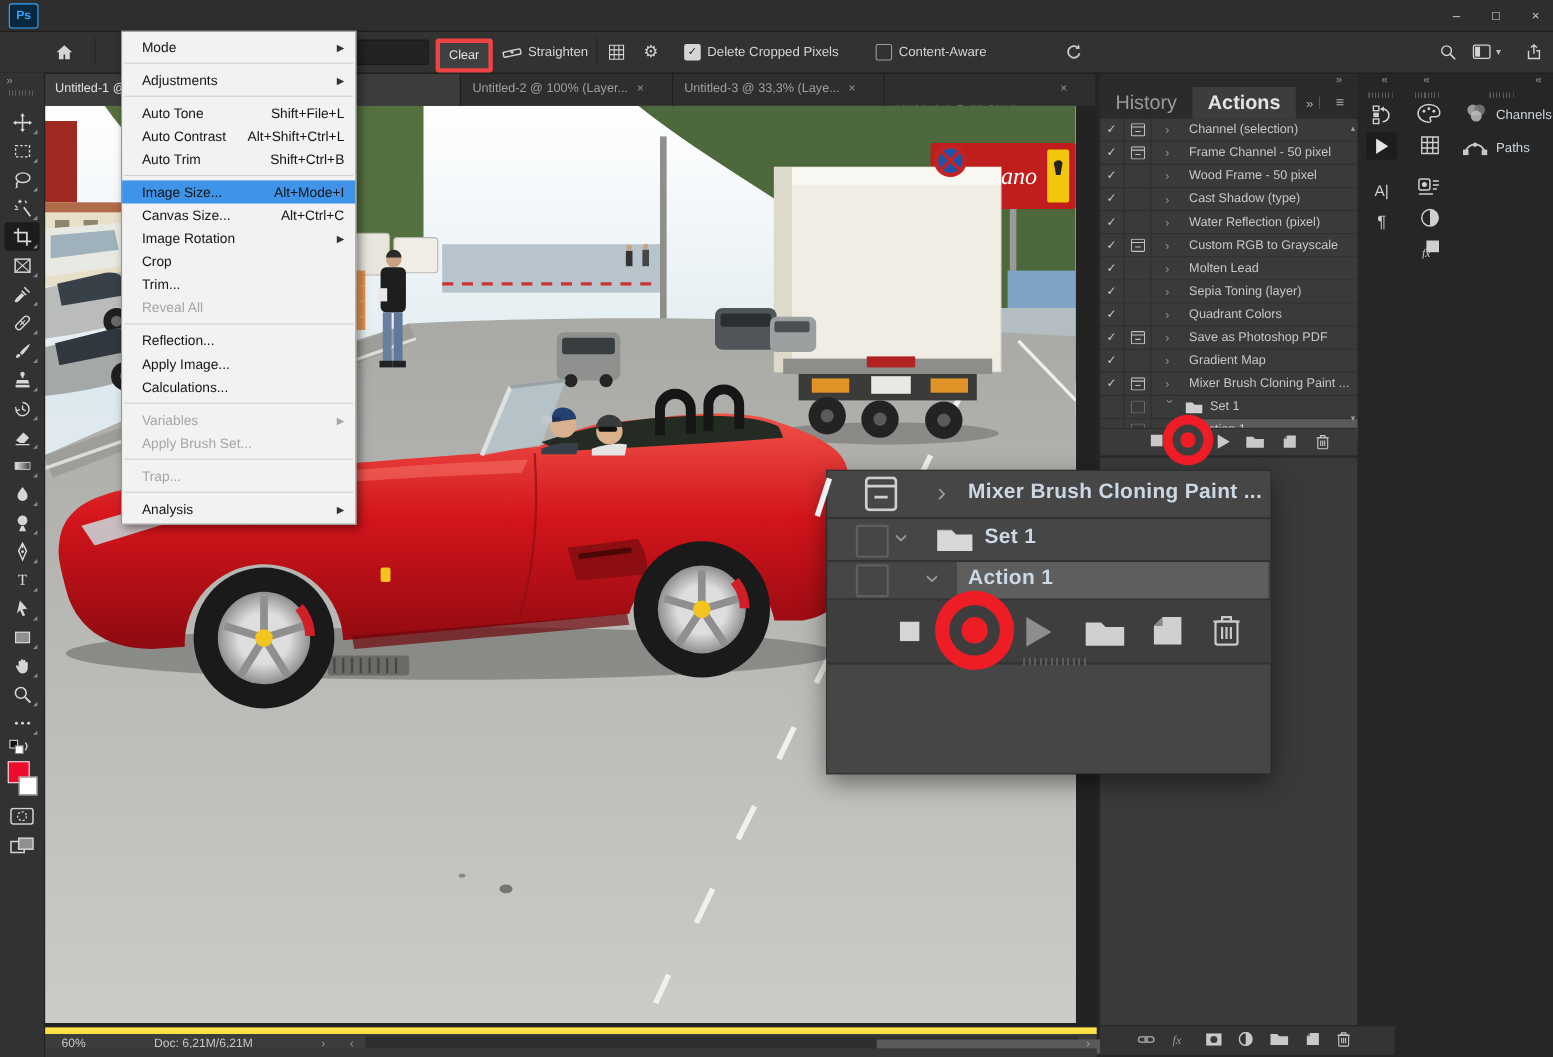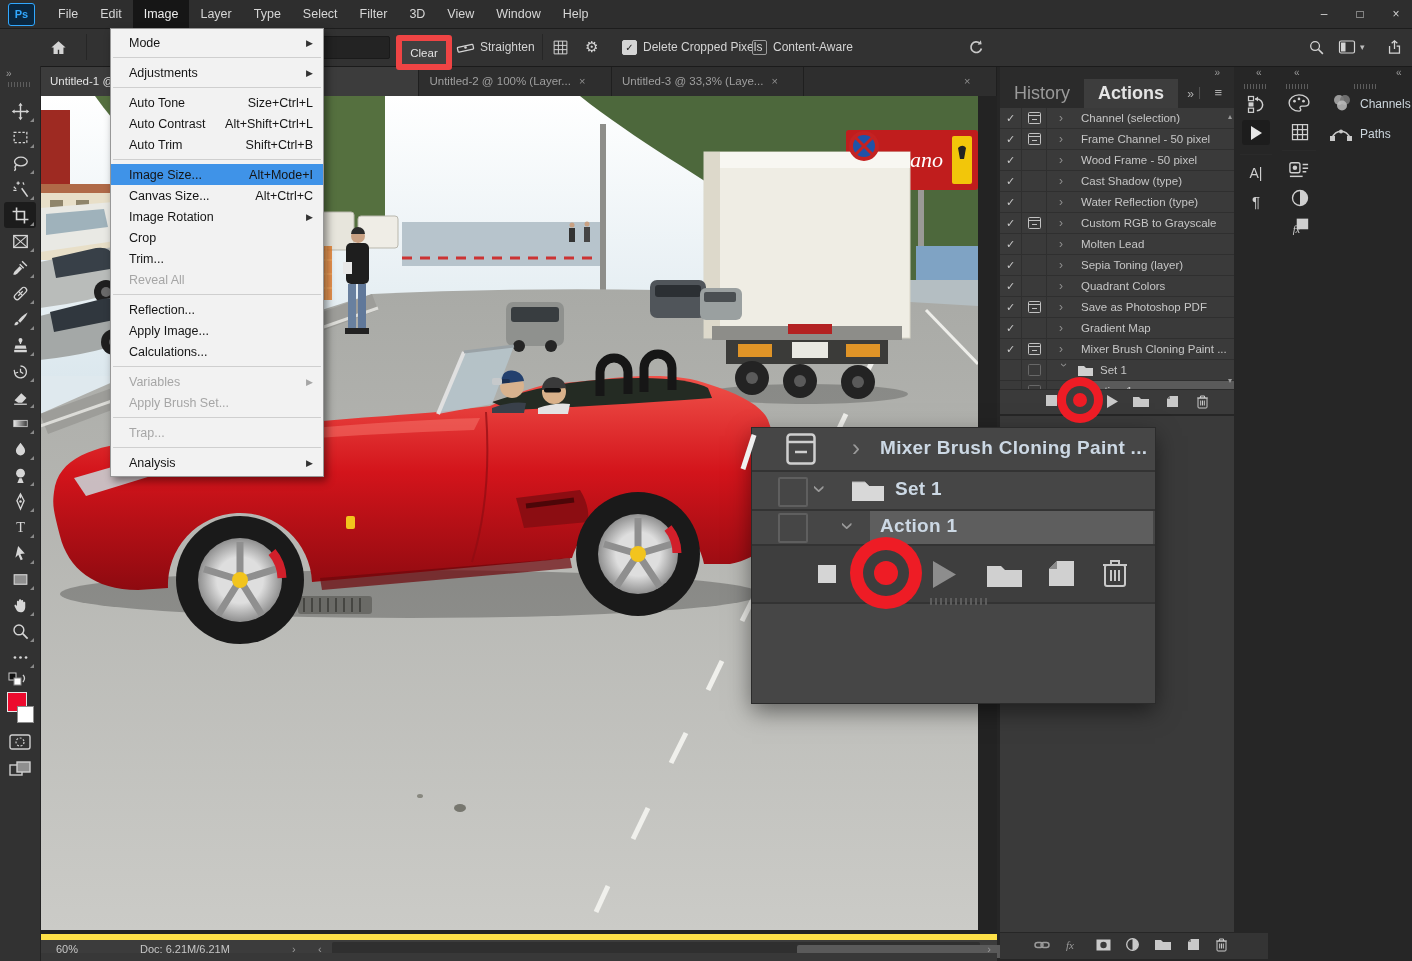--- a/index.html
+++ b/index.html
@@ -12,21 +12,21 @@
           border-radius:3px;color:#31a8ff;font-weight:bold;font-size:11px;display:flex;align-items:center;justify-content:center}
   .menu-item{padding:0 11px;height:28px;display:flex;align-items:center;font-size:12.5px;color:#d6d6d6;cursor:default}
   .menu-item.active{background:#161616;color:#ececec}
   #winctl{position:absolute;right:8px;top:0;height:28px;display:flex;gap:20px;align-items:center;color:#d0d0d0;font-size:12px}
   #winctl span{width:16px;text-align:center}
   
   #optionsbar{position:absolute;left:0;top:28px;width:1412px;height:38px;background:#323232;border-bottom:1px solid #1b1b1b;z-index:5}
   #optionsbar .ob{position:absolute;top:0;height:38px;display:flex;align-items:center;color:#d4d4d4}
   .vsep{position:absolute;top:6px;width:1px;height:26px;background:#262626}
   #ob-input{position:absolute;left:318px;top:8px;width:70px;height:21px;background:#232323;border:1px solid #1a1a1a;border-radius:2px}
-  #ob-clear{position:absolute;left:396px;top:7px;width:44px;height:23px;background:#404040;border:6px solid #ef4444;border-radius:3px;
+  #ob-clear{position:absolute;left:396px;top:7px;width:44px;height:23px;background:#404040;border:4px solid #ef4444;border-radius:3px;
             color:#e3e3e3;font-size:11.5px;display:flex;align-items:center;justify-content:center}
   .cb{width:13px;height:13px;border:1px solid #9b9b9b;border-radius:2px;margin-right:6px;display:inline-flex;align-items:center;justify-content:center;font-size:10px;color:#1e1e1e}
   .cb.on{background:#d5d5d5;border-color:#d5d5d5}
   
   #tabbar{position:absolute;left:40px;top:66px;width:957px;height:30px;background:#282828;display:flex;z-index:4}
   .tab{height:30px;display:flex;align-items:center;padding:0 8px 0 10px;background:#2e2e2e;border-right:1px solid #1f1f1f;color:#9f9f9f;font-size:11.5px;white-space:nowrap;overflow:hidden}
   .tab.active{background:#3c3c3c;color:#e2e2e2}
   .tab .tclose{margin-left:8px;color:#8f8f8f;font-size:11px}
   
   #tooldock{position:absolute;left:0;top:66px;width:40px;height:895px;background:#323232;border-right:1px solid #232323;z-index:6}
@@ -100,33 +100,20 @@
   .hlc .in{border-radius:50%;background:#3d3d3d;display:flex;align-items:center;justify-content:center}
   .hlc .dot{border-radius:50%;background:#ee1c25}
 </style>
 </head>
 <body>
 
 <div id="stage">
 
   <div id="menubar">
     <div id="pslogo">Ps</div>
-    <div id="menubar-items" style="display: flex;">
-        <div class="menu-item">File</div>
-        <div class="menu-item">Edit</div>
-        <div class="menu-item active">Image</div>
-        <div class="menu-item">Layer</div>
-        <div class="menu-item">Type</div>
-        <div class="menu-item">Select</div>
-        <div class="menu-item">Filter</div>
-        <div class="menu-item">3D</div>
-        <div class="menu-item">View</div>
-        <div class="menu-item">Window</div>
-        <div class="menu-item">Help</div>
-      </div>
     <div id="winctl">
       <span>–</span>
       <span>□</span>
       <span>×</span>
     </div>
   </div>
 
   <div id="optionsbar">
     <div class="ob" style="left:50px">
       <svg width="17" height="17" viewBox="0 0 24 24">
@@ -153,21 +140,21 @@
     <div class="ob" style="left:552px">
       <svg width="17" height="17" viewBox="0 0 24 24">
           <path d="M3 3h18v18H3zM3 9h18M3 15h18M9 3v18M15 3v18" fill="none" stroke="#d4d4d4" stroke-width="1.4"></path>
         </svg>
       </div>
     <div class="ob" style="left:585px;font-size:15px">⚙</div>
     <div class="ob" style="left:622px">
       <span class="cb on">✓</span>
       <span style="font-size:12px">Delete Cropped Pixels</span>
       </div>
-    <div class="ob" style="left:752px">
+    <div class="ob" style="left:796px">
       <span class="cb"></span>
       <span style="font-size:12px">Content-Aware</span>
       </div>
     <div class="ob" style="left:968px">
       <svg width="17" height="17" viewBox="0 0 18 18">
           <path d="M14.2 10a5.6 5.6 0 1 1-1.6-5.4" fill="none" stroke="#c9c9c9" stroke-width="1.8"></path>
           <path d="M13.6 1.4l.8 4.2-4.2.4z" fill="#c9c9c9"></path>
         </svg>
       </div>
     <div class="ob" style="left:1308px">
@@ -618,21 +605,21 @@
       <div class="arow">
         <span class="acheck">✓</span>
   <span class="atoggle"></span>
   <span class="aexp">›</span>
   <span class="albl">Cast Shadow (type)</span>
       </div>
       <div class="arow">
         <span class="acheck">✓</span>
   <span class="atoggle"></span>
   <span class="aexp">›</span>
-  <span class="albl">Water Reflection (type)</span>
+  <span class="albl">Water Reflection (pixel)</span>
       </div>
       <div class="arow">
         <span class="acheck">✓</span>
   <span class="atoggle">
           <svg width="13" height="12" viewBox="0 0 13 12">
             <rect x="0.5" y="0.5" width="12" height="11" rx="1" fill="none" stroke="#c2c2c2"></rect>
             <path d="M0.5 3.5h12" stroke="#c2c2c2"></path>
             <path d="M4 7.5h5" stroke="#c2c2c2"></path>
           </svg>
         </span>
@@ -853,21 +840,21 @@
         <span class="sub">▶</span>
       </div>
       <div class="msep"></div>
       <div class="mi">
         <span>Adjustments</span>
         <span class="sub">▶</span>
       </div>
       <div class="msep"></div>
       <div class="mi">
         <span>Auto Tone</span>
-        <span class="sc">Size+Ctrl+L</span>
+        <span class="sc">Shift+File+L</span>
       </div>
       <div class="mi">
         <span>Auto Contrast</span>
         <span class="sc">Alt+Shift+Ctrl+L</span>
       </div>
       <div class="mi">
         <span>Auto Trim</span>
         <span class="sc">Shift+Ctrl+B</span>
       </div>
       <div class="msep"></div>

